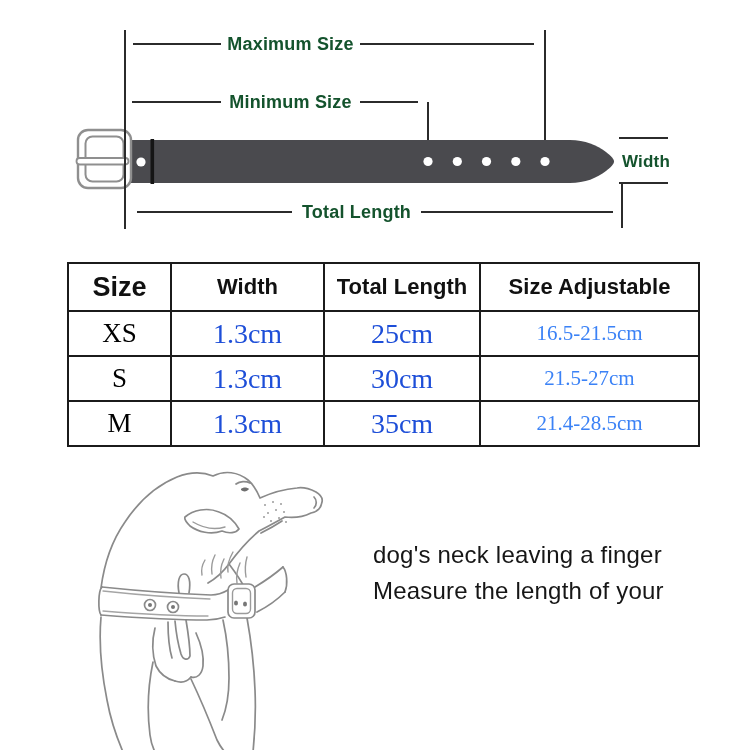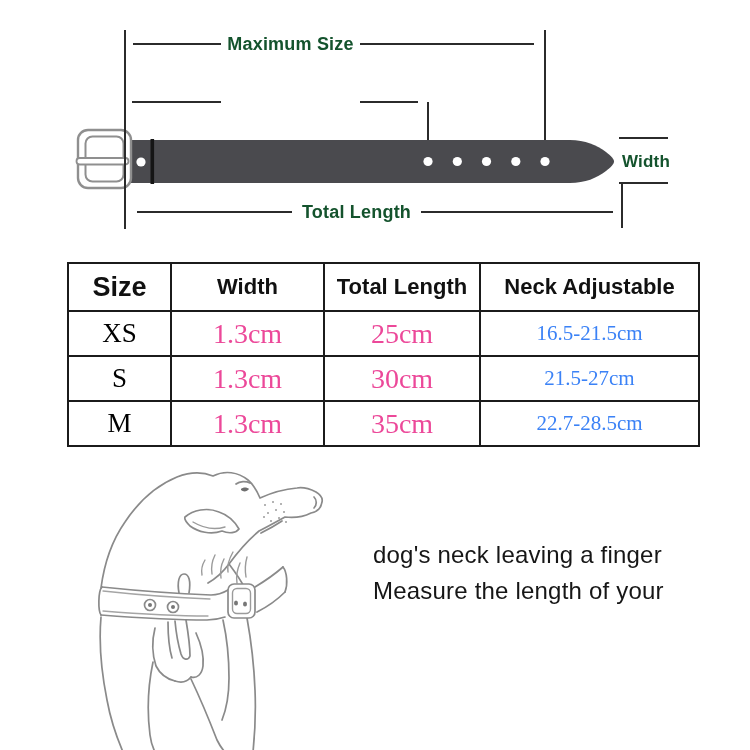--- a/index.html
+++ b/index.html
@@ -20,21 +20,21 @@
   .lbl-width{left:622px;top:151px;width:60px;text-align:left;font-size:17px;}
   
   .size-table-wrap{position:absolute;left:67px;top:262px;}
   table.size-table{border-collapse:collapse;table-layout:fixed;width:631px;background:#fff;}
   table.size-table td,table.size-table th{
     border:2px solid #1b1b1b;text-align:center;vertical-align:middle;padding:0;
   }
   th.hd{font-family:"Liberation Sans",sans-serif;font-weight:bold;font-size:22px;color:#111;height:46px;margin-left:16px;}
   th.hd-size{font-size:27px;}
   td.c-size{font-family:"Liberation Serif",serif;font-size:27px;color:#000;height:43px;border-radius:13px;}
-  td.c-val{font-family:"Liberation Serif",serif;font-size:28px;color:#ec4899;}
+  td.c-val{font-family:"Liberation Serif",serif;font-size:28px;color:#1d4ed8;}
   td.c-neck{font-family:"Liberation Serif",serif;font-size:21px;color:#3b82f6;}
   
   .note{
     position:absolute;left:373px;top:537px;width:320px;
     font-size:24px;line-height:36px;color:#161616;letter-spacing:.2px;
   }
 </style>
 </head>
 <body>
 
@@ -79,55 +79,56 @@
       <path d="M137,212 H292"></path>
         <path d="M421,212 H613"></path>
       <path d="M622,183 V228"></path>
 
       <path d="M619,138 H668"></path>
         <path d="M619,183 H668"></path>
     </g>
   </svg>
 
   <div class="dim-label lbl-max">Maximum Size</div>
+  <div class="dim-label lbl-min">Minimum Size</div>
   <div class="dim-label lbl-total">Total Length</div>
   <div class="dim-label lbl-width">Width</div>
 
   <div class="size-table-wrap">
     <table class="size-table">
       <colgroup>
           <col style="width:103px">
           <col style="width:153px">
           <col style="width:156px">
           <col style="width:219px">
         </colgroup>
       <tbody>
           <tr>
         <th class="hd hd-size">Size</th>
         <th class="hd">Width</th>
         <th class="hd">Total Length</th>
-        <th class="hd">Neck Adjustable</th>
+        <th class="hd">Size Adjustable</th>
       </tr>
       <tr>
         <td class="c-size">XS</td>
         <td class="c-val">1.3cm</td>
         <td class="c-val">25cm</td>
         <td class="c-neck">16.5-21.5cm</td>
       </tr>
       <tr>
         <td class="c-size">S</td>
         <td class="c-val">1.3cm</td>
         <td class="c-val">30cm</td>
         <td class="c-neck">21.5-27cm</td>
       </tr>
       <tr>
         <td class="c-size">M</td>
         <td class="c-val">1.3cm</td>
         <td class="c-val">35cm</td>
-        <td class="c-neck">22.7-28.5cm</td>
+        <td class="c-neck">21.4-28.5cm</td>
       </tr>
     </tbody>
       </table>
   </div>
 
   <svg class="abs" style="left:95px;top:460px" width="245" height="292" viewBox="0 0 245 292">
     <g fill="none" stroke="#8a8a8a" stroke-width="1.7" stroke-linecap="round" stroke-linejoin="round">
 
       <path d="M6,128 C9,105 16,82 30,62 C42,44 60,26 82,17 C95,12 108,12 118,16
                C130,10 143,12 153,20 C158,24 162,31 165,38

